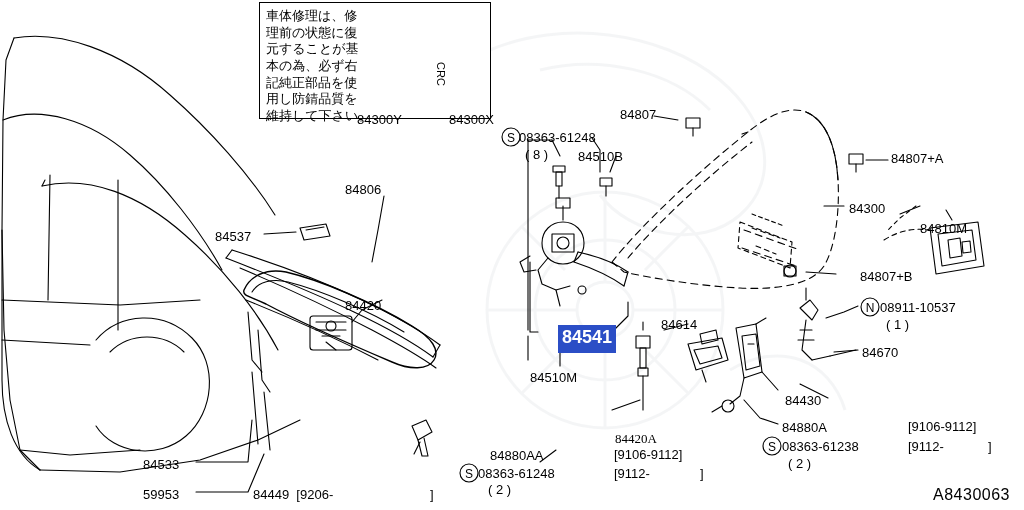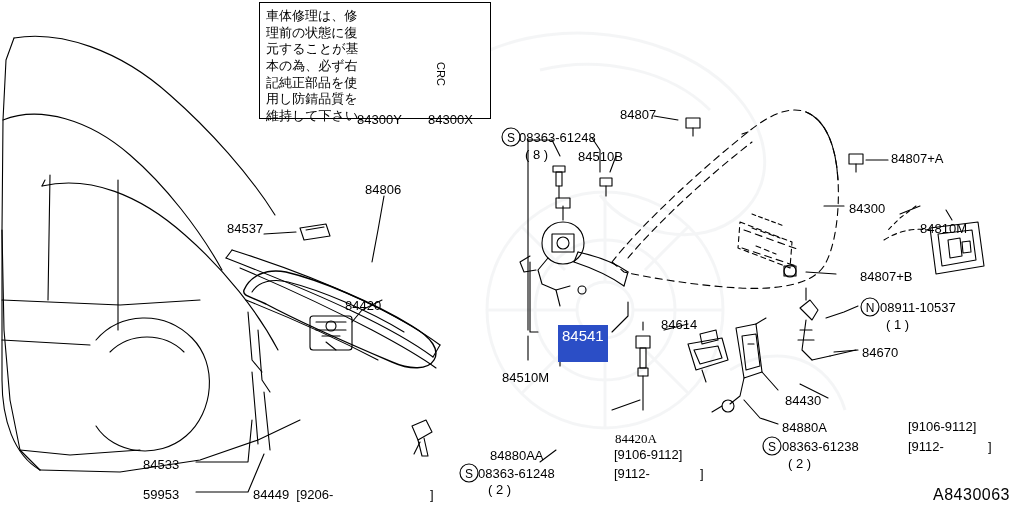--- a/index.html
+++ b/index.html
@@ -35,23 +35,24 @@
   }
   .lbl.jp {
     font-family: "DejaVu Sans", sans-serif;
     font-size: 13px;
     line-height: 1.28;
   }
   .highlight {
     position: absolute;
     background: #2b4ec6;
     color: #ffffff;
-    font-size: 15px;
-    padding: 2px 4px 18px 4px;
+    font-size: 18px;
+    padding: 2px 4px 5px 4px;
     white-space: pre;
+    font-weight: bold;
   }
   .jp-box {
     position: absolute;
     left: 259px;
     top: 2px;
     width: 232px;
     height: 117px;
     border: 1px solid #000000;
     box-sizing: border-box;
     background: #ffffff;
@@ -298,37 +299,37 @@
 理前の状態に復
 元することが基
 本の為、必ず右
 記純正部品を使
 用し防錆品質を
 維持して下さい。</div>
 
   <div class="lbl" style="left:447px; top:62px; font-size:11px; transform:rotate(90deg); transform-origin:left top;">CRC</div>
 
   <div class="lbl" style="left:357px; top:113px;">84300Y</div>
-  <div class="lbl" style="left:428px; top:113px;">84300X</div>
+  <div class="lbl" style="left:449px; top:113px;">84300X</div>
   <div class="lbl" style="left:620px; top:108px;">84807</div>
   <div class="lbl" style="left:519px; top:131px;">08363-61248</div>
   <div class="lbl small" style="left:525px; top:148px;">( 8 )</div>
   <div class="lbl" style="left:578px; top:150px;">84510B</div>
   <div class="lbl" style="left:891px; top:152px;">84807+A</div>
-  <div class="lbl" style="left:345px; top:183px;margin-left:20px;">84806</div>
+  <div class="lbl" style="left:345px; top:183px;">84806</div>
   <div class="lbl" style="left:849px; top:202px;">84300</div>
   <div class="lbl" style="left:920px; top:198px;margin-top:24px;">84810M</div>
-  <div class="lbl" style="left:215px; top:222px;margin-left:12px;">84537</div>
+  <div class="lbl" style="left:215px; top:230px;">84537</div>
   <div class="lbl" style="left:860px; top:270px;">84807+B</div>
   <div class="lbl" style="left:345px; top:299px;">84420</div>
   <div class="lbl" style="left:880px; top:301px;">08911-10537</div>
   <div class="lbl small" style="left:886px; top:318px;">( 1 )</div>
   <div class="lbl" style="left:661px; top:318px;">84614</div>
   <div class="lbl" style="left:862px; top:346px;">84670</div>
-  <div class="lbl" style="left:502px; top:371px;">84510M</div>
+  <div class="lbl" style="left:530px; top:371px;">84510M</div>
   <div class="lbl" style="left:785px; top:394px;">84430</div>
   <div class="lbl" style="left:615px; top:432px;font-family:Liberation Serif, serif;">84420A</div>
   <div class="lbl" style="left:782px; top:421px;">84880A</div>
   <div class="lbl" style="left:908px; top:420px;">[9106-9112]</div>
   <div class="lbl" style="left:782px; top:440px;">08363-61238</div>
   <div class="lbl" style="left:908px; top:440px;">[9112-</div>
   <div class="lbl" style="left:988px; top:440px;">]</div>
   <div class="lbl small" style="left:788px; top:457px;">( 2 )</div>
   <div class="lbl" style="left:490px; top:449px;">84880AA</div>
   <div class="lbl" style="left:614px; top:448px;">[9106-9112]</div>

